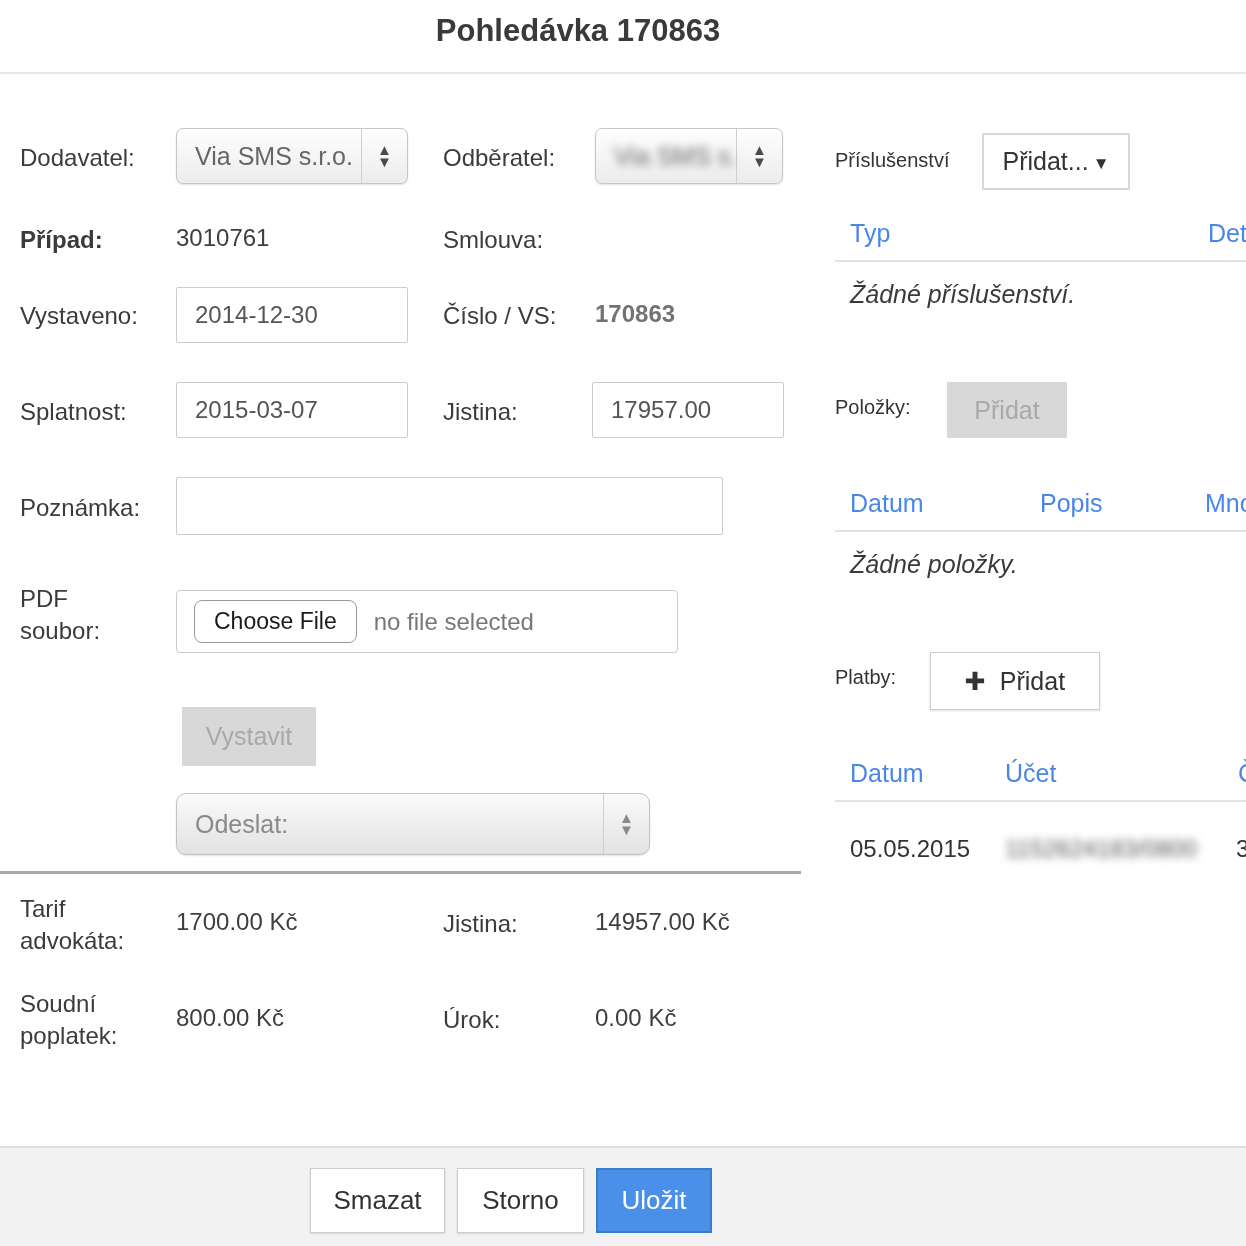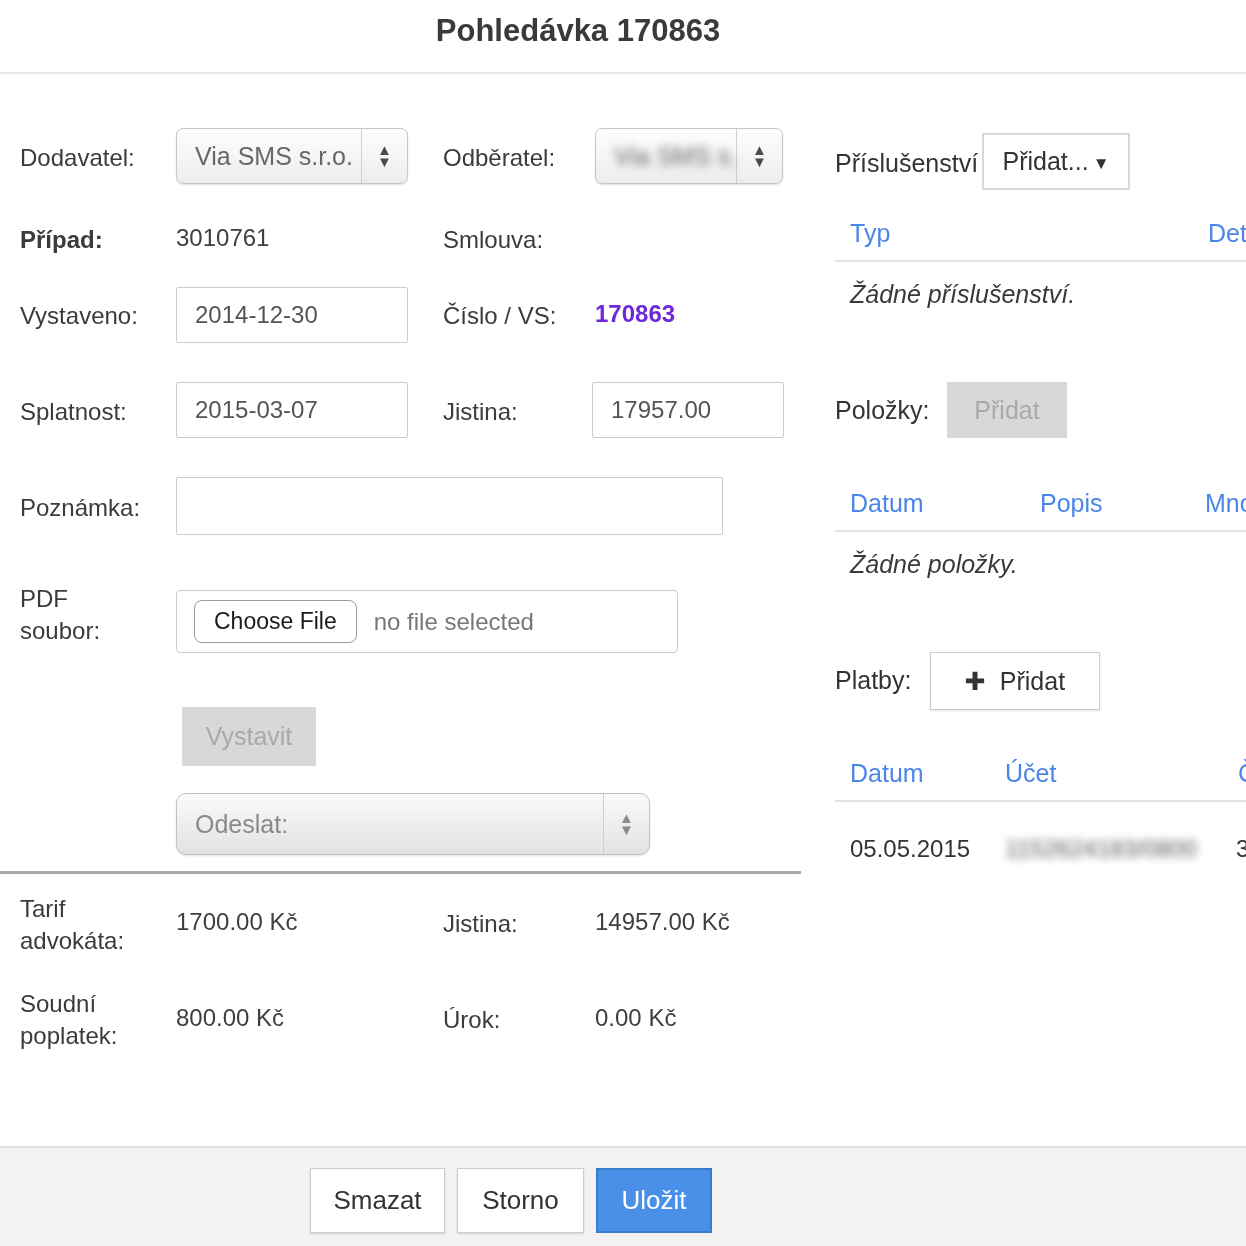--- a/index.html
+++ b/index.html
@@ -4,21 +4,21 @@
 <style>
   * { margin:0; padding:0; box-sizing:border-box; }
   html,body { width:1246px; height:1246px; overflow:hidden; background:#fff; }
   body { font-family:"Liberation Sans","DejaVu Sans",sans-serif; color:#3c3c3c; }
   .page { position:relative; width:1246px; height:1246px; background:#fff; overflow:hidden; }
   .abs { position:absolute; }
   .title { font-size:31px; font-weight:700; color:#3a3a3a; }
   .hr { background:#e7e7e7; }
   .label { font-size:24px; color:#3b3b3b; line-height:1.35; }
   .value { font-size:24px; color:#3f3f3f; }
-  .bold { font-weight:700; color:#6d28d9; }
+  .bold { font-weight:700; color:#737373; }
   .txtinput { height:56px; border:1px solid #ccc; border-radius:2px; font-size:24px;
               color:#555; padding:0 18px; font-family:inherit; background:#fff; width:100%; outline:none; }
   
   .select { display:flex; align-items:stretch; border:1px solid #c6c6c6; border-radius:7px;
             background:linear-gradient(#fefefe,#ececec); box-shadow:0 1px 2px rgba(0,0,0,.12); }
   .select .sel-text { flex:1; display:flex; align-items:center; padding-left:18px;
             font-size:25px; color:#666; white-space:nowrap; overflow:hidden; }
   .select .sel-arrows { width:46px; border-left:1px solid #cfcfcf; display:flex; flex-direction:column;
             align-items:center; justify-content:center; color:#4a4a4a; font-size:15px; line-height:12px; }
   .select.disabled { background:linear-gradient(#fafafa,#e2e2e2); border-color:#c2c2c2; border-radius:10px; }
@@ -31,21 +31,21 @@
             font-family:inherit; box-shadow:0 1px 2px rgba(0,0,0,.12); }
   .btn-outline { background:#fff; border:2px solid #d8d8d8; color:#333; font-size:25px; font-family:inherit; }
   .btn-primary { background:#4a90e8; border:2px solid #3a7cc9; color:#fff; font-size:26px; font-family:inherit; }
   .filebox { border:1px solid #ccc; border-radius:4px; background:#fff; display:flex; align-items:center; }
   .filebtn { border:1px solid #999; border-radius:8px; background:#fff; color:#1a1a1a;
             font-size:23px; padding:7px 19px; margin-left:17px; font-family:inherit; }
   .filestatus { font-size:24px; color:#777; margin-left:17px; }
   .col-header { font-size:25px; color:#4a86e8; }
   .thead-line { height:2px; background:#e3e3e3; }
   .empty-note { font-size:25px; font-style:italic; color:#393939; }
-  .section-label { font-size:25px; color:#333; }
+  .section-label { font-size:20px; color:#333; }
   .cell { font-size:24px; color:#333; white-space:nowrap; }
   .caret { font-size:17px; margin-left:4px; position:relative; top:-1px; }
   .plus { font-weight:700; font-size:25px; margin-right:14px; }
   .footer-bg { background:#f2f2f2; }
 </style>
 </head>
 <body>
 
 <div class="page">
 

